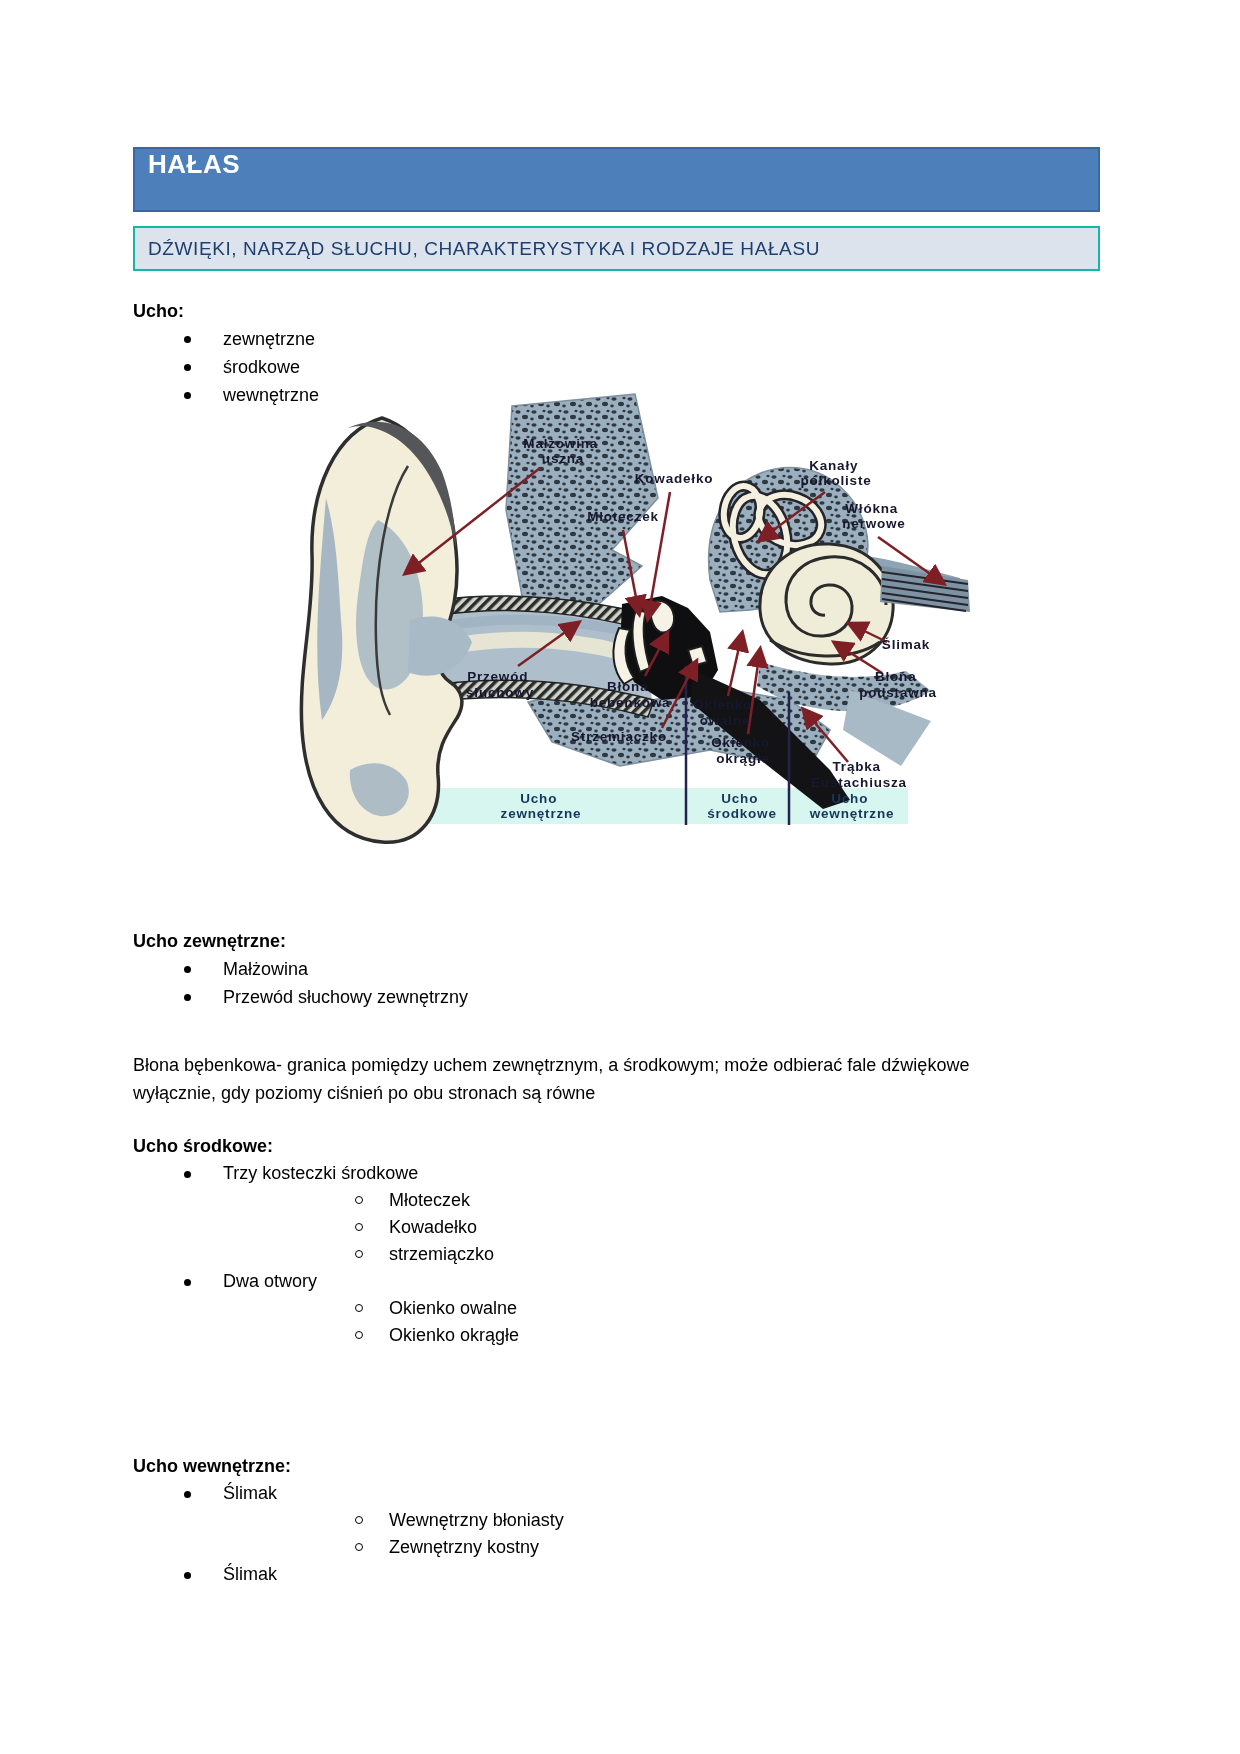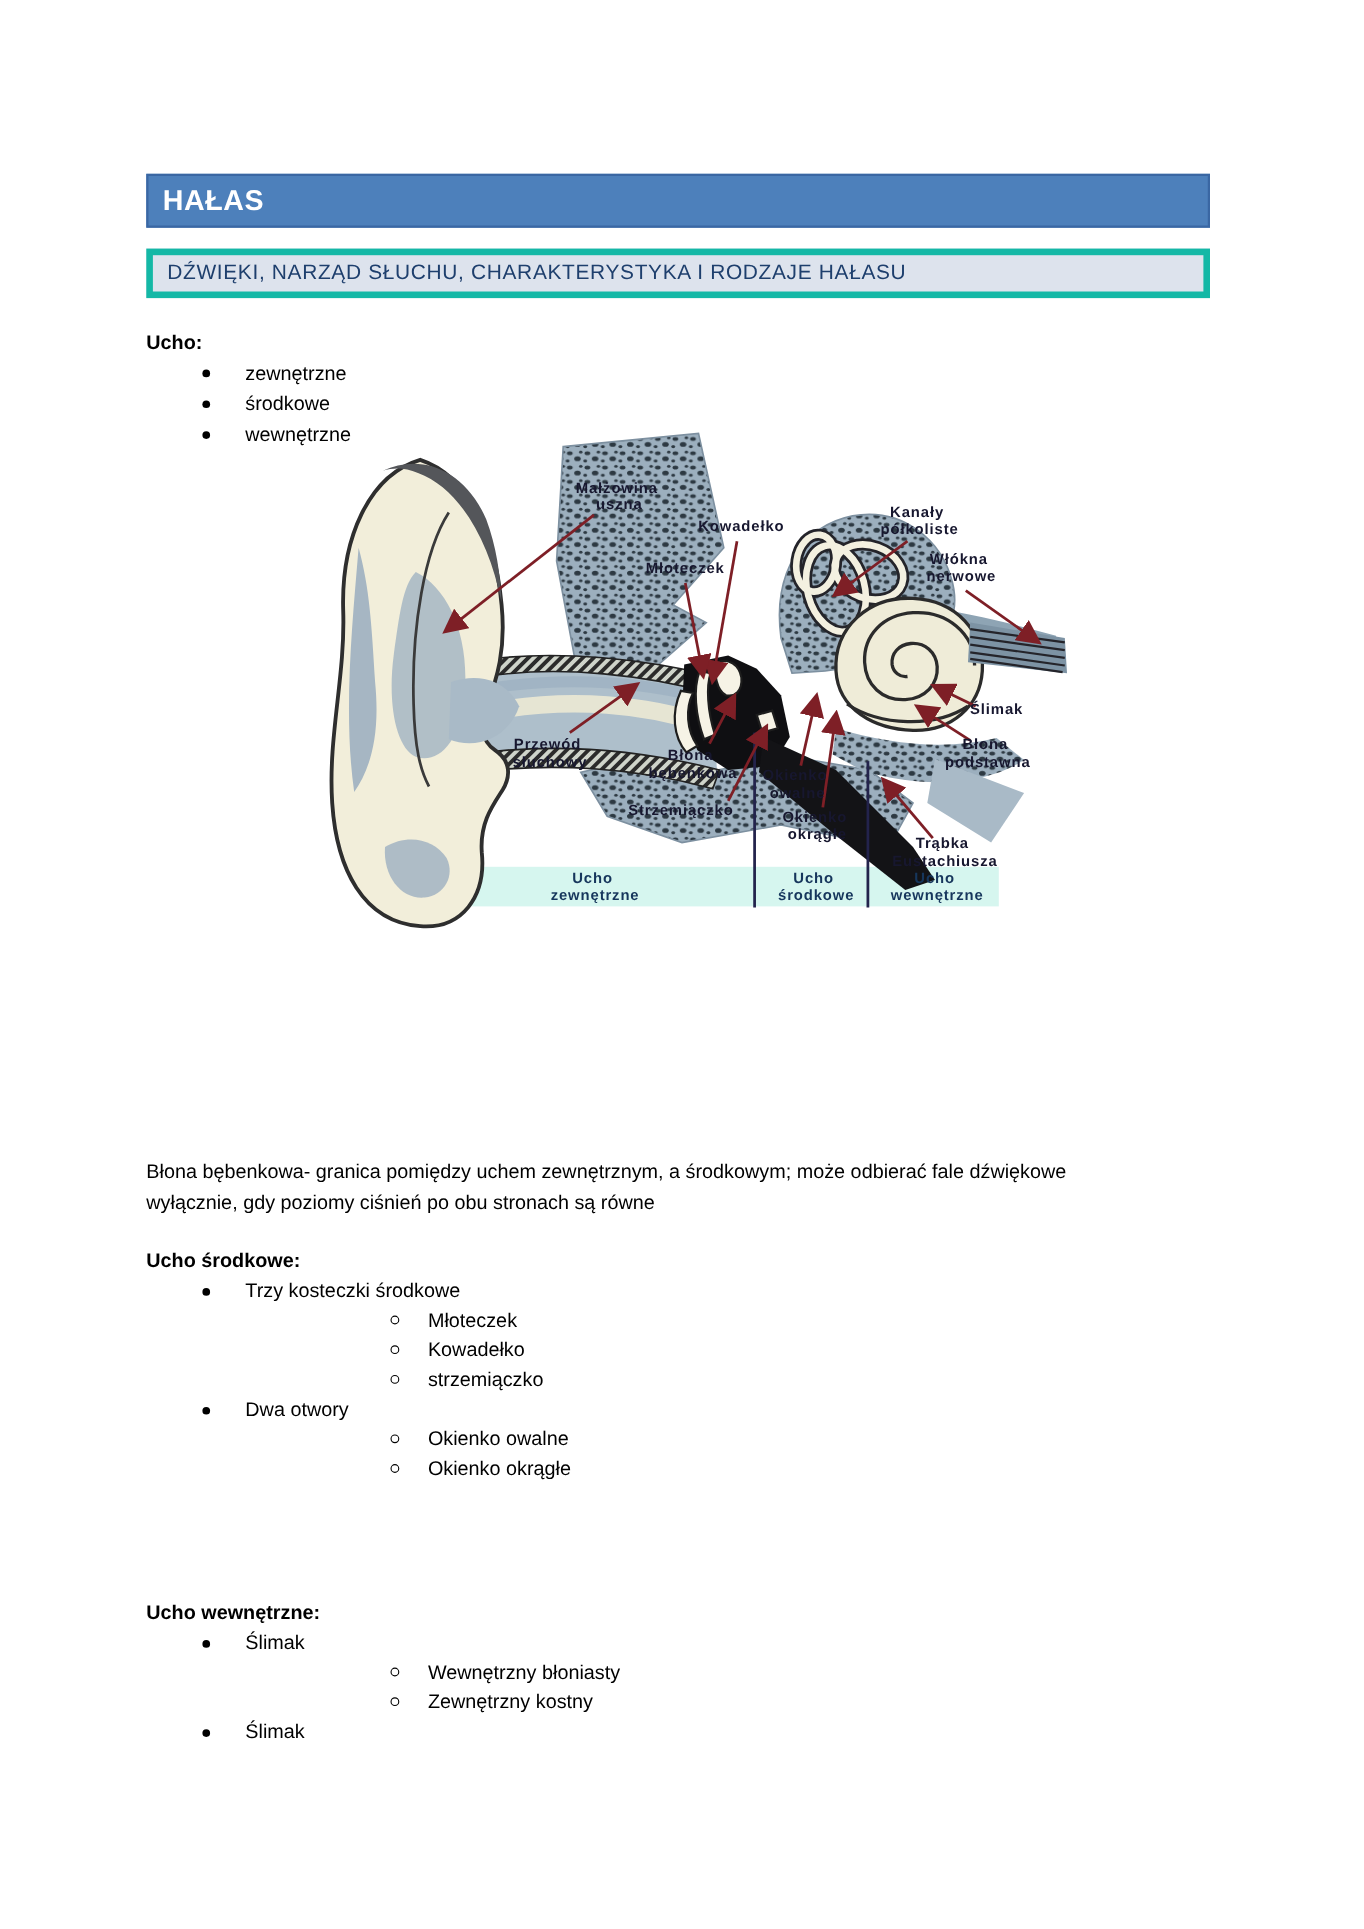--- a/index.html
+++ b/index.html
@@ -3,31 +3,31 @@
 <meta charset="utf-8">
 <style>
   html,body{margin:0;padding:0;background:#888;}
   .page{
     position:relative; width:1240px; height:1754px; background:#ffffff;
     font-family:"Liberation Sans", sans-serif; color:#000; overflow:hidden;
   }
   .abs{position:absolute;}
   
   .title-bar{
-    left:133px; top:158px; width:967px; height:49px;
+    left:133px; top:147px; width:967px; height:65px;
     background:#4d80bb; border:2px solid #3a67a3; box-sizing:border-box;
-    display:flex; align-items:center; padding-left:13px;
+    display:flex; align-items:flex-start; padding-left:13px;
   }
   .title-bar h1{
     margin:0; font-size:26px; font-weight:bold; color:#ffffff; letter-spacing:0.5px;
   }
   
   .subtitle-bar{
     left:133px; top:226px; width:967px; height:45px;
-    background:#dde3ed; border:6px solid #14b8a6; box-sizing:border-box;
+    background:#dde3ed; border:2px solid #14b8a6; box-sizing:border-box;
     display:flex; align-items:center; padding-left:13px;
   }
   .subtitle-bar h2{
     margin:0; font-size:19px; font-weight:normal; color:#1e3f6d; letter-spacing:0.6px;
   }
   
   .tblock{left:133px; width:967px; font-size:18px; line-height:28px;margin-top:20px;}
   .tblock .heading{font-weight:bold;}
   ul.l1, ul.l2{list-style:none; margin:0; padding:0;}
   ul.l1 > li{position:relative; padding-left:90px; line-height:28px;}
@@ -232,20 +232,27 @@
           <tspan x="452" y="448">środkowe</tspan>
         </text>
         <text class="dlabel striplabel">
           <tspan x="562" y="433">Ucho</tspan>
           <tspan x="562" y="448">wewnętrzne</tspan>
         </text>
       </g>
     </svg>
   </div>
 
+  <div class="abs tblock" style="top:907px;">
+    <div class="heading">Ucho zewnętrzne:</div>
+    <ul class="l1">
+      <li>Małżowina</li>
+      <li>Przewód słuchowy zewnętrzny</li>
+    </ul>
+  </div>
 
   <div class="abs tblock note" style="top:1031px;">Błona bębenkowa- granica pomiędzy uchem zewnętrznym, a środkowym; może odbierać fale dźwiękowe wyłącznie, gdy poziomy ciśnień po obu stronach są równe</div>
 
   <div class="abs tblock lh27" style="top:1112px;">
     <div class="heading">Ucho środkowe:</div>
     <ul class="l1">
       <li>
         <span>Trzy kosteczki środkowe</span>
         <ul class="l2">
           <li>Młoteczek</li>

